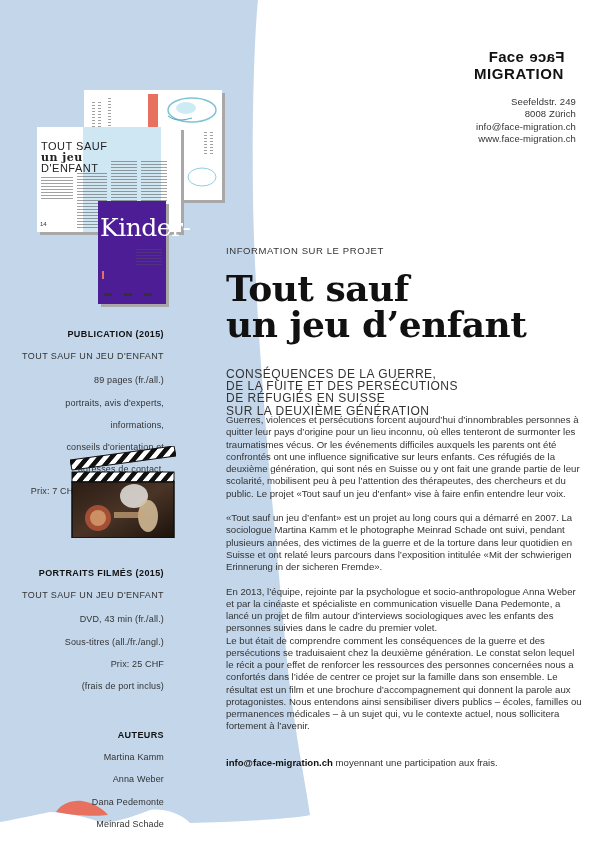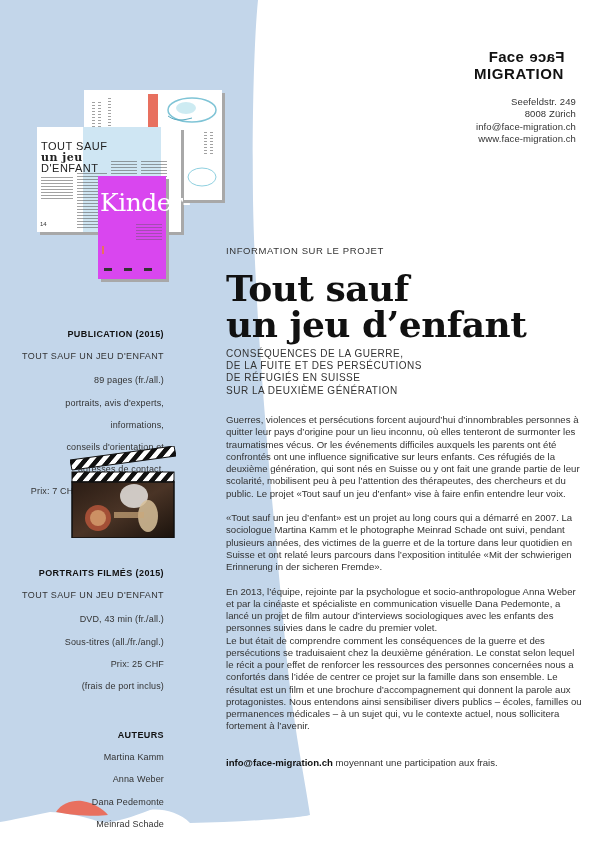--- a/index.html
+++ b/index.html
@@ -22,21 +22,21 @@
   
   .sidebar { right: 426px; text-align: right; font-size: 9px; line-height: 12.2px; color: #333; letter-spacing: 0.15px; }
   .sidebar .h { font-weight: bold; color: #111; letter-spacing: 0.4px; }
   .sidebar .sub { letter-spacing: 0.4px; }
   .sidebar p { margin: 10px; }
 
   
   .main { left: 226px; width: 356px; }
   .kicker { font-size: 9.5px; letter-spacing: 0.6px; color: #333; top: 245px; }
   .title { top: 270px; font-family: "DejaVu Serif", serif; font-weight: bold; font-size: 36px; line-height: 36px; color: #111; letter-spacing: -0.5px; }
-  .subtitle { top: 348px; font-size: 10px; line-height: 12.2px; letter-spacing: 0.5px; color: #333; }
+  .subtitle { top: 368px; font-size: 12px; line-height: 12.2px; letter-spacing: 0.5px; color: #333; }
   .body { top: 414px; font-size: 9.6px; line-height: 12.25px; color: #333; text-align: left; }
   .body p { margin: 0 0 12.25px 0; }
   .body b { color: #111; }
 
   
   .page { position: absolute; background: #fff; box-shadow: 3px 3px 0 #a8a8a8; z-index: 1; }
   .page-text { position: absolute; background: repeating-linear-gradient(#555 0 1px, transparent 1px 3px); opacity: 0.55; }
   .brochure-title { position: absolute; font-size: 11px; line-height: 11px; color: #222; letter-spacing: 0.5px; }
   .kinder { position: absolute; font-family: "DejaVu Serif", serif; color: #fff; font-size: 25px; letter-spacing: -0.5px; }
 
@@ -84,21 +84,21 @@
     <div class="brochure-title" style="left:4px; top:14px;">TOUT SAUF</div>
     <div class="brochure-title" style="left:4px; top:25px; font-weight:bold; font-family:'DejaVu Serif', serif;">un jeu</div>
     <div class="brochure-title" style="left:4px; top:36px;">D'ENFANT</div>
     <div class="page-text" style="left:4px; top:50px; width:32px; height:22px;"></div>
     <div class="page-text" style="left:40px; top:46px; width:30px; height:56px;"></div>
     <div class="page-text" style="left:74px; top:34px; width:26px; height:40px;"></div>
     <div class="page-text" style="left:104px; top:34px; width:26px; height:40px;"></div>
     <div style="position:absolute; left:3px; top:94px; font-size:6px; color:#333;">14</div>
   </div>
 
-  <div class="page" style="left:98px; top:176px; width:68px; height:103px; background:#d946ef;">
+  <div class="page" style="left:98px; top:201px; width:68px; height:103px; background:#4c1d95;">
     <div class="kinder" style="left:2px; top:12px;">Kinder-</div>
     <div class="page-text" style="left:38px; top:48px; width:26px; height:16px; opacity:0.4;"></div>
     <div style="position:absolute; left:6px; top:92px; width:56px; height:3px; background:repeating-linear-gradient(90deg,#333 0 8px,transparent 8px 20px);"></div>
     <div style="position:absolute; left:4px; top:70px; width:2px; height:8px; background:#e8705f;"></div>
   </div>
 </div>
 
 <div class="layer sidebar" style="top:318px;">
   <p class="h">PUBLICATION (2015)</p>
   <p class="sub">TOUT SAUF UN JEU D'ENFANT</p>

